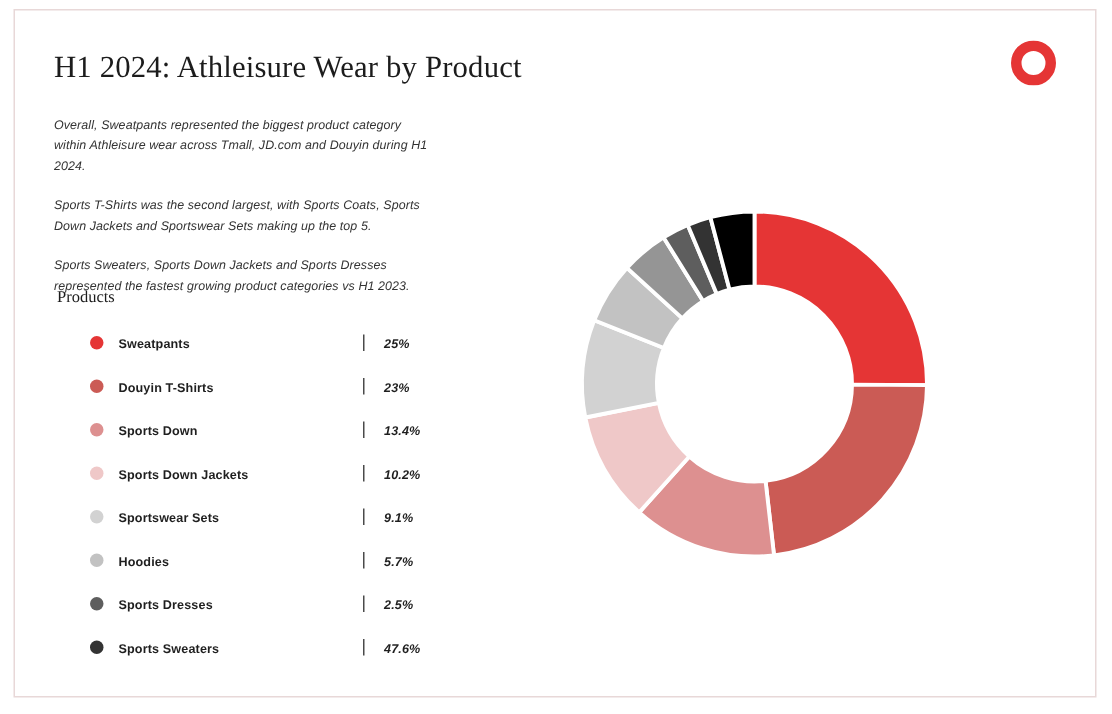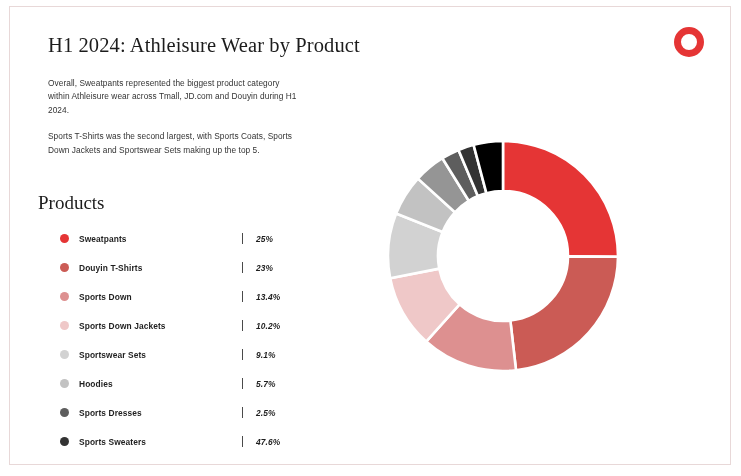--- a/index.html
+++ b/index.html
@@ -33,58 +33,59 @@
     width: 722px;
     height: 459px;
     border: 1.5px solid #e8d8d8;
     box-sizing: border-box;
     pointer-events: none;
   }
 
   
   .left-col {
     position: absolute;
-    left: 48px;
+    left: 36px;
     top: 34px;
     width: 300px;
   }
 
   .page-title {
     font-family: "Liberation Serif", serif;
     font-size: 20.5px;
     font-weight: 400;
     color: #1c1c1c;
     letter-spacing: 0.1px;
     margin: 0;
     white-space: nowrap;
   }
 
   .body-copy {
     margin-top: 20px;
     width: 252px;
+    font-style: italic;
   }
   .para {
     font-size: 8.3px;
     line-height: 1.62;
     color: #333333;
     margin: 0 0 13px 0;
     letter-spacing: 0.06px;
   }
   .para:last-child { margin-bottom: 0; }
 
   
   .legend-block {
     position: absolute;
     left: 36px;
     top: 192px;
     width: 260px;
   }
   .legend-title {
     font-family: "Liberation Serif", serif;
-    font-size: 19px;
+    font-size: 11px;
     font-weight: 400;
     color: #1c1c1c;
     margin: 0 0 14px 2px;
   }
   .legend-list {
     list-style: none;
     margin: 0;
     padding: 0;
   }
   .legend-row {
@@ -151,20 +152,21 @@
 
 <div id="slide">
 
   <div class="frame"></div>
 
   <div class="left-col">
     <h1 class="page-title">H1 2024: Athleisure Wear by Product</h1>
     <div class="body-copy">
       <p class="para">Overall, Sweatpants represented the biggest product category within Athleisure wear across Tmall, JD.com and Douyin during H1 2024.</p>
       <p class="para">Sports T-Shirts was the second largest, with Sports Coats, Sports Down Jackets and Sportswear Sets making up the top 5.</p>
+      <p class="para">Sports Sweaters, Sports Down Jackets and Sports Dresses represented the fastest growing product categories vs H1 2023.</p>
     </div>
   </div>
 
   <div class="legend-block">
     <h2 class="legend-title">Products</h2>
     <ul class="legend-list" id="legend-list">
         <li class="legend-row">
           <span class="swatch" style="background: rgb(229, 53, 53);"></span>
           <span class="legend-label">Sweatpants</span>
           <span class="legend-sep"></span>

